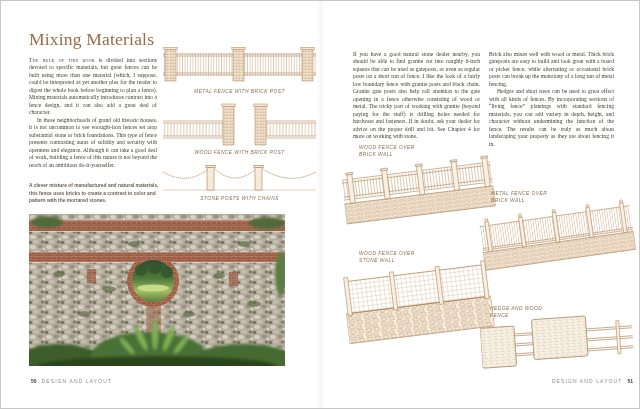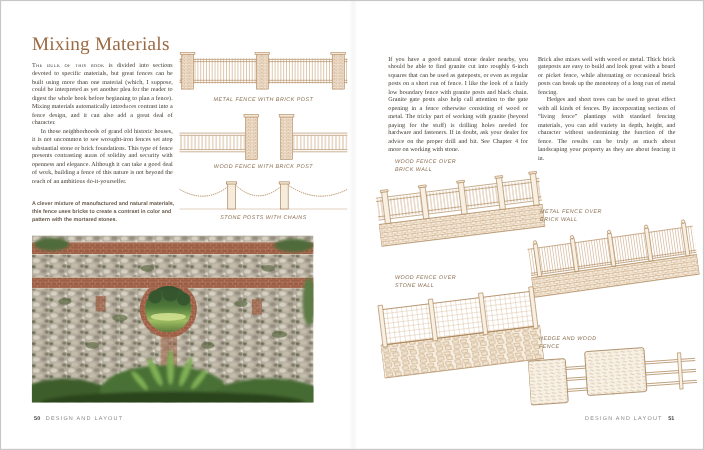--- a/index.html
+++ b/index.html
@@ -1,18 +1,18 @@
 <!DOCTYPE html>
 <html><head>
 <meta charset="utf-8">
 <style>
   html,body{margin:0;padding:0;background:#e9e9e9;}
   .spread{position:relative;width:638px;height:407px;background:#ffffff;border:1px solid #c6c6c6;overflow:hidden;font-family:"Liberation Serif",serif;}
   .gutter{position:absolute;left:316px;top:0;width:8px;height:100%;background:linear-gradient(to right,rgba(0,0,0,0),rgba(0,0,0,0.04) 50%,rgba(0,0,0,0));}
-  .page{position:absolute;top:0;width:320px;height:409px;}
+  .page{position:absolute;top:0;width:320px;height:409px;padding-left:20px;}
   .page-left{left:0;}
   .page-right{left:320px;}
   .title{position:absolute;left:28px;top:28px;font-size:17.5px;color:#9c6b44;letter-spacing:0.2px;font-weight:normal;margin:0;}
   .body-col{position:absolute;font-size:5.6px;line-height:1.34;color:#403a33;text-align:justify;}
   .body-col p{margin:0;}
   .body-col p + p{text-indent:8px;}
   .smallcaps{font-variant:small-caps;letter-spacing:0.3px;}
   .caption{position:absolute;left:28px;top:181px;width:134px;font-family:"Liberation Sans",sans-serif;font-size:4.9px;line-height:1.55;color:#6b5d4f;font-weight:bold;}
   .diag{position:absolute;}
   .diag-label{position:absolute;font-family:"Liberation Sans",sans-serif;font-style:italic;font-size:4.9px;letter-spacing:0.45px;color:#8a6f52;white-space:nowrap;}

